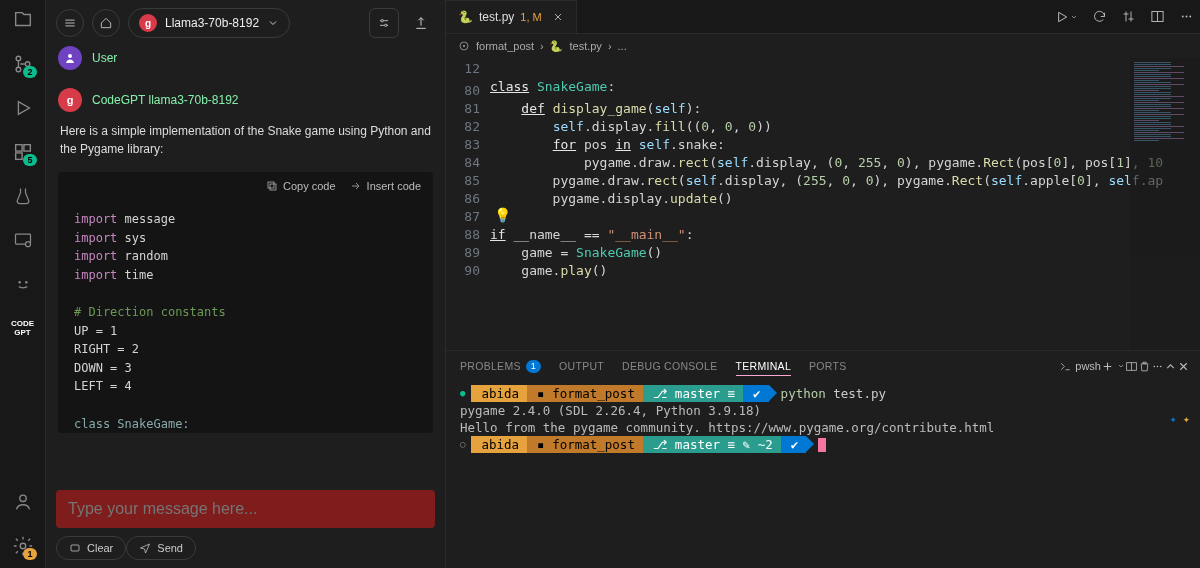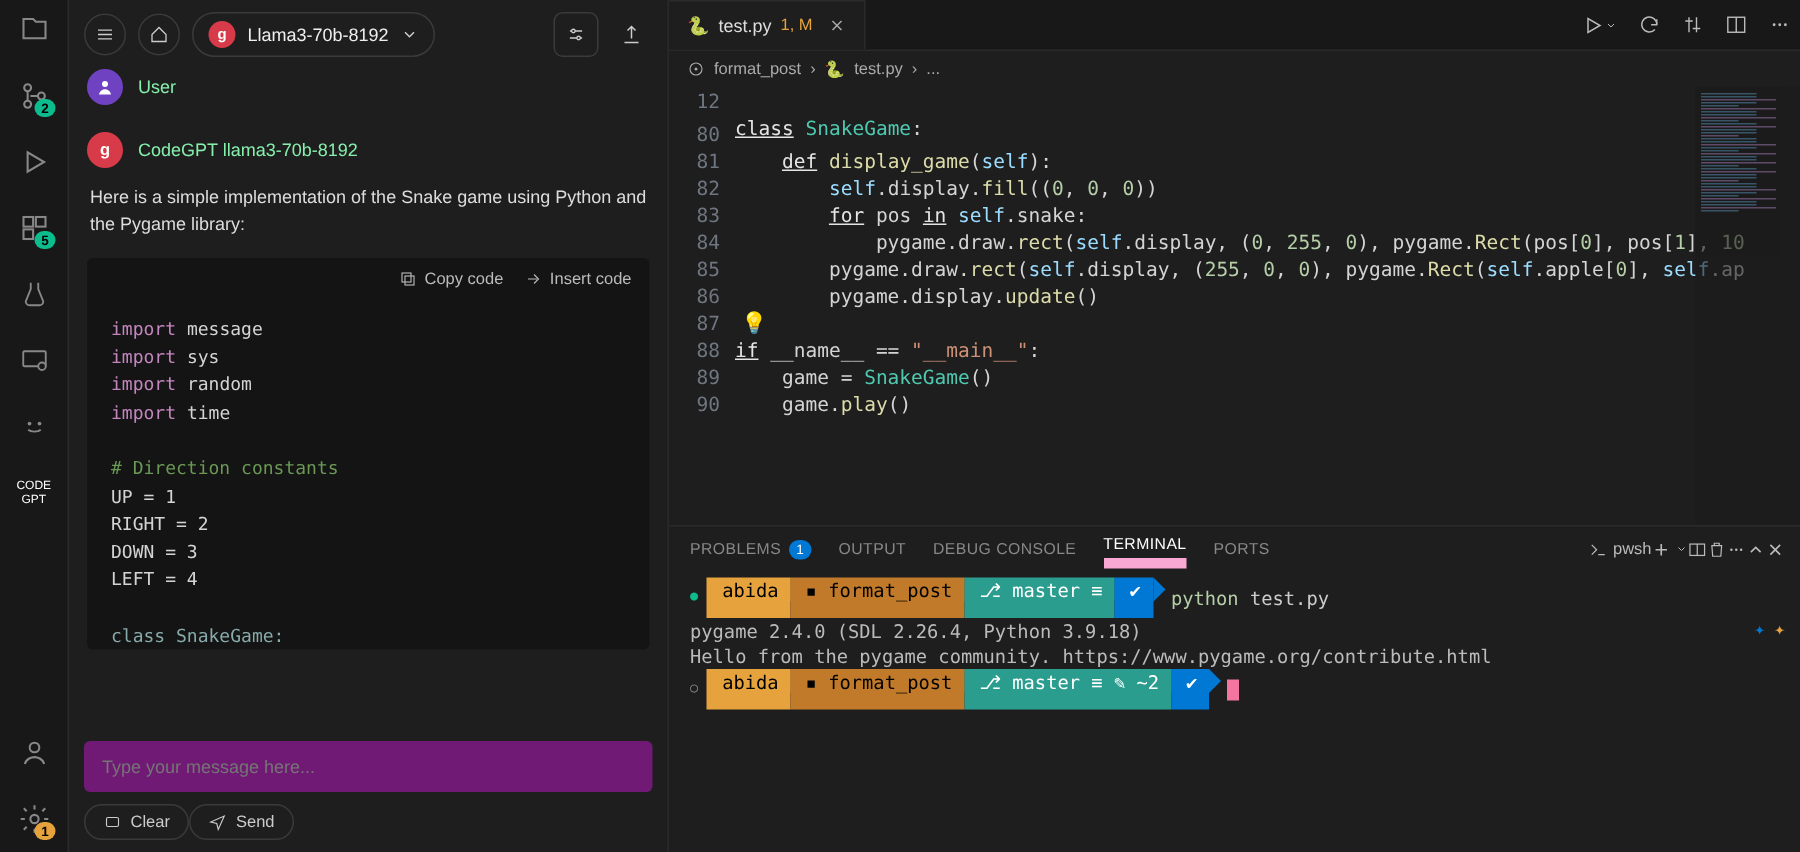--- a/index.html
+++ b/index.html
@@ -72,21 +72,21 @@
   display: flex; flex-direction: column;
 }
 .code-actions { display: flex; justify-content: flex-end; gap: 14px; padding: 8px 12px; font-size: 11px; color: #bbb; }
 .code-actions .act { display: flex; align-items: center; gap: 5px; cursor: pointer; fill: #bbb; }
 .code-body { padding: 10px 16px 0 16px; font-family: "Consolas", monospace; font-size: 12px; line-height: 1.55; color: #9cdcfe; overflow: hidden; }
 .code-body .kw { color: #c586c0; }
 .code-body .cm { color: #6a9955; }
 .code-body .txt { color: #d4d4d4; }
 
 .chat-input-area { padding: 8px 10px; display: flex; flex-direction: column; gap: 8px; }
-.chat-input { background: #701a75; border: none; outline: none; color: #999; padding: 10px 12px; border-radius: 4px; font-size: 12px; }
+.chat-input { background: #7f1d1d; border: none; outline: none; color: #999; padding: 10px 12px; border-radius: 4px; font-size: 16px; }
 .chat-input-row { display: flex; justify-content: flex-start; }
 .pill-btn { border: 1px solid #3a3a3a; border-radius: 16px; padding: 5px 12px; display: flex; align-items: center; gap: 6px; font-size: 11px; color: #ccc; fill: #ccc; cursor: pointer; }
 
 .editor-area { flex: 1; display: flex; flex-direction: column; background: #1e1e1e; }
 .editor-tabs { height: 34px; display: flex; align-items: center; background: #181818; border-bottom: 1px solid #2a2a2a; position: relative; }
 .tab { height: 100%; display: flex; align-items: center; gap: 6px; padding: 0 12px; background: #1e1e1e; border-top: 1px solid #2a2a2a; border-right: 1px solid #2a2a2a; font-size: 12px; }
 .tab .py-icon { color: #3776ab; font-size: 12px; }
 .tab .name { color: #ddd; }
 .tab .modified { color: #e6a23c; font-size: 11px; }
 .tab .close { fill: #aaa; cursor: pointer; margin-left: 4px; }
@@ -107,28 +107,28 @@
 .code-lines .num { color: #b5cea8; }
 .bulb { position: absolute; left: 48px; top: 149px; color: #ffcc00; font-size: 14px; }
 .minimap { position: absolute; right: 0; top: 0; width: 70px; height: 100%; background: #1a1a1a; opacity: 0.6; display:flex; flex-direction:column; gap:1px; padding:4px; }
 .minimap div { height: 1px; background: #4a7a9a; width: 60%; }
 .minimap div:nth-child(3n) { width: 80%; background:#8a6a9a; }
 .minimap div:nth-child(5n) { width: 40%; }
 
 .panel { height: 218px; border-top: 1px solid #2a2a2a; display: flex; flex-direction: column; }
 .panel-tabs { height: 30px; display: flex; align-items: center; gap: 18px; padding: 0 14px; font-size: 10.5px; color: #888; position: relative; }
 .panel-tabs .pt { cursor: pointer; letter-spacing: 0.3px; display: flex; align-items: center; gap: 5px; }
-.panel-tabs .pt.active { color: #fff; border-bottom: 7px solid #f9a8d4; padding-bottom: 3px; margin-bottom: -4px; }
+.panel-tabs .pt.active { color: #fff; border-bottom: 1px solid #f9a8d4; padding-bottom: 3px; margin-bottom: -4px; }
 .panel-tabs .pt .pbadge { background: #0078d4; color:#fff; border-radius: 8px; font-size: 9px; padding: 0 5px; line-height: 13px; }
 .panel-right { position: absolute; right: 10px; display: flex; align-items: center; fill: #bbb; color:#bbb; font-size:11px; }
 .panel-right .it { cursor: pointer; display:flex; align-items:center; gap:3px; }
 
 .terminal-body { flex: 1; padding: 4px 14px; font-family: "Consolas", monospace; font-size: 12.5px; line-height: 17px; overflow: hidden; }
 .prompt-line { display: flex; align-items: center; gap: 0; flex-wrap: wrap; }
-.seg { padding: 0 8px 0 10px; position: relative; height: 27px; line-height: 17px; }
+.seg { padding: 0 8px 0 10px; position: relative; height: 17px; line-height: 17px; }
 .seg::after { content:""; position:absolute; right:-8px; top:0; border-left:8px solid currentColor; border-top:8.5px solid transparent; border-bottom:8.5px solid transparent; }
 .seg.y { background:#e6a23c; color:#e6a23c; } .seg.y span{ color:#000; }
 .seg.o { background:#c17a2a; color:#c17a2a; } .seg.o span{ color:#000; }
 .seg.t { background:#2a9d8f; color:#2a9d8f; } .seg.t span{ color:#fff; }
 .seg.b { background:#0078d4; color:#0078d4; } .seg.b span{ color:#fff; }
 .term-txt { color:#ccc; margin-left: 12px; }
 .term-out { color:#bbb; }
 .cursor { width:8px; height:14px; background:#f475a0; display:inline-block; margin-left:12px; }
 .dot-marker { color:#0dbc8d; margin-right:6px; font-size:9px; }
 .circ-marker { color:#888; margin-right:6px; font-size:9px; }
@@ -180,21 +180,21 @@
         <circle cx="18" cy="17" r="3" fill="#181818" stroke="#888" stroke-width="1.5"></circle>
       </svg>
     </div>
   <div class="ab-item">
       <svg width="20" height="20" viewBox="0 0 24 24">
         <circle cx="8" cy="10" r="1.5" fill="#888"></circle>
         <circle cx="16" cy="10" r="1.5" fill="#888"></circle>
         <path d="M7 15c2 2 8 2 10 0" stroke="#888" stroke-width="1.5" fill="none"></path>
       </svg>
     </div>
-  <div class="ab-item active" style="font-size:8px;color:#fff;line-height:9px;text-align:center;font-weight:400;white-space:pre">CODE
+  <div class="ab-item active" style="font-size:8px;color:#fff;line-height:9px;text-align:center;font-weight:700;white-space:pre">CODE
 GPT</div>
   <div class="spacer"></div>
   <div class="ab-item">
       <svg width="22" height="22" viewBox="0 0 24 24">
         <circle cx="12" cy="8" r="3.5" fill="none" stroke="#888" stroke-width="1.5"></circle>
         <path d="M5 20c1-4 5-5 7-5s6 1 7 5" fill="none" stroke="#888" stroke-width="1.5"></path>
       </svg>
     </div>
   <div class="ab-item" style="margin-bottom:10px">
       <svg width="22" height="22" viewBox="0 0 24 24">

